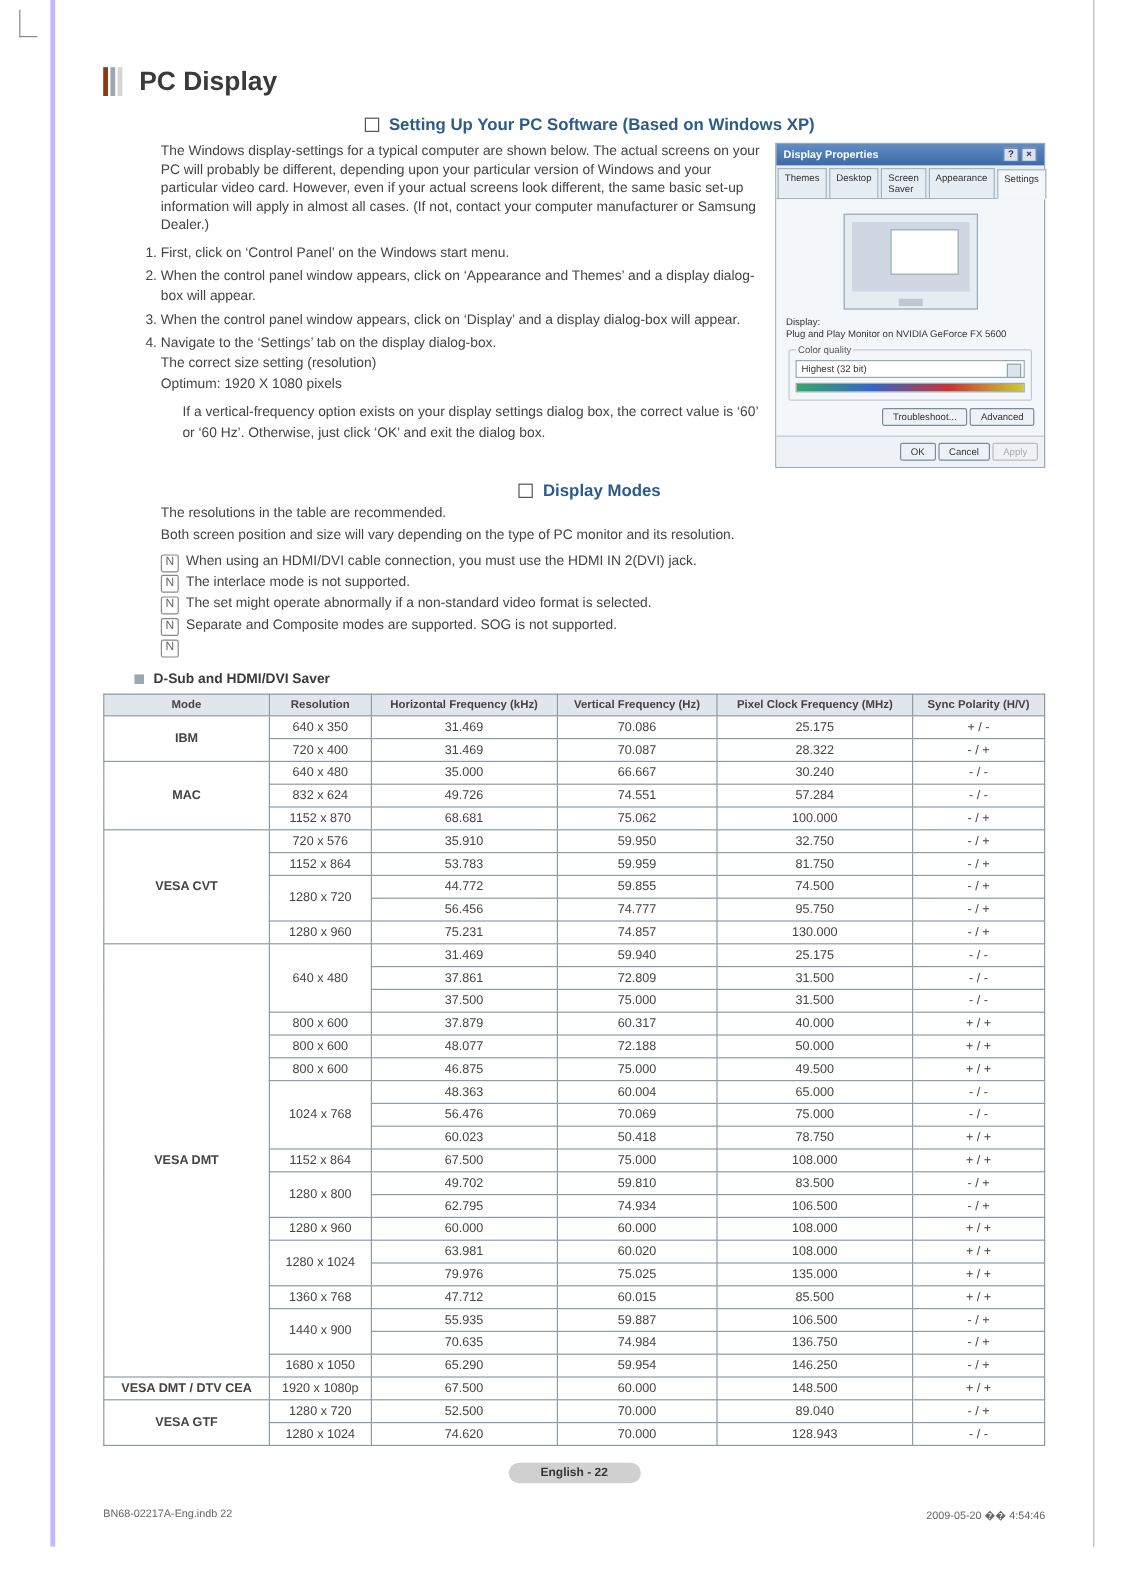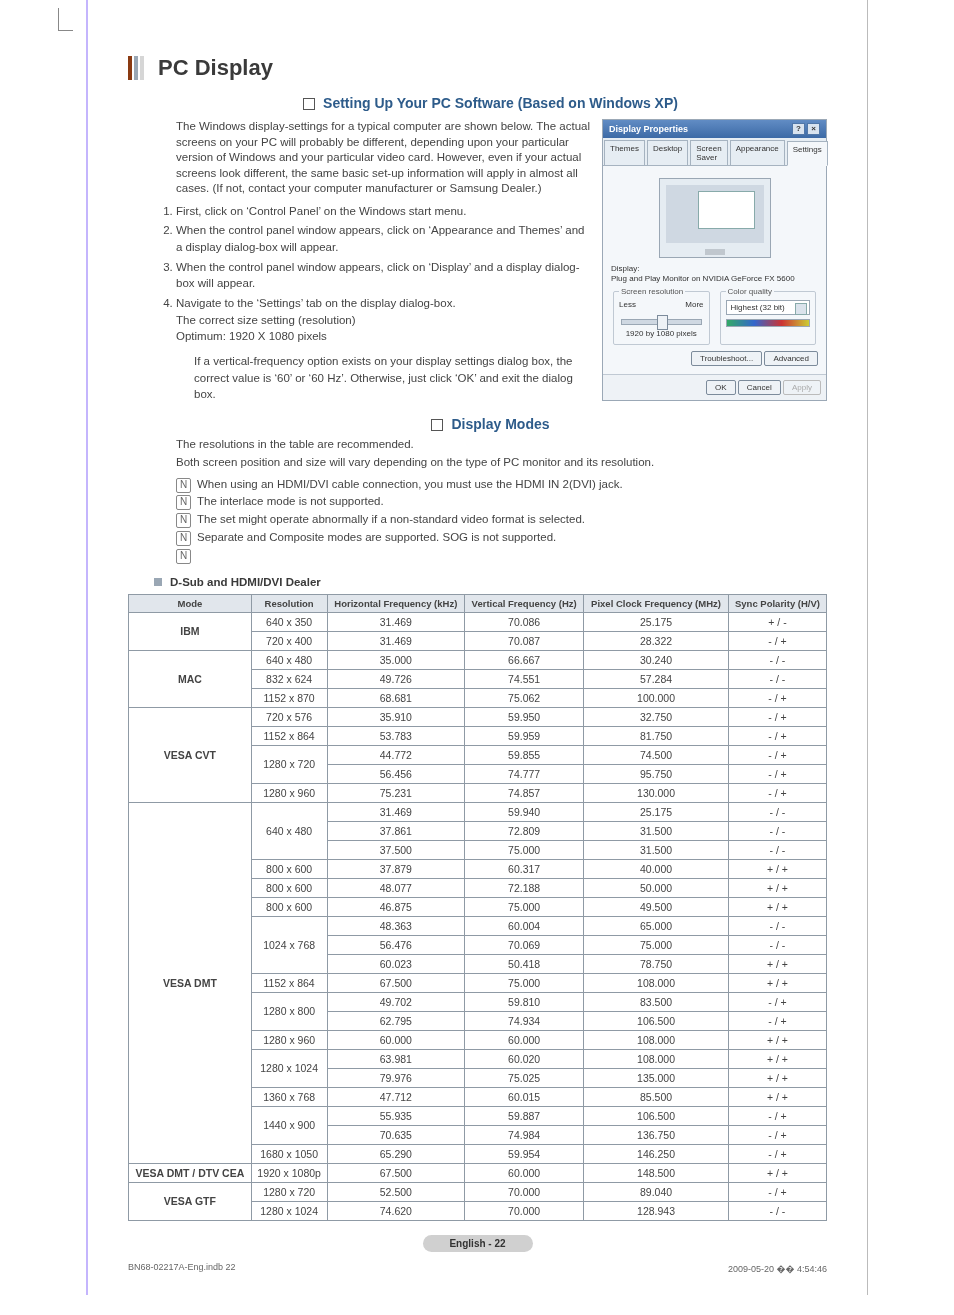--- a/index.html
+++ b/index.html
@@ -2,25 +2,25 @@
 <html><head>
 <meta charset="utf-8">
 <style>
   body{
     font-family:Arial,Helvetica,sans-serif;
     margin:0;
     background:#fff;
     color:#4a4a4a;
   }
   .sheet{
-    width:782px;
+    width:870px;
     margin:0 auto;
     padding:30px 40px 20px 40px;
     position:relative;
-    border-left:2px solid #c4b5fd;
+    border-left:4px solid #c4b5fd;
     border-right:1px solid #bbb;
     min-height:1260px;
     box-sizing:border-box;
   }
   .top-crop{
     position:absolute;
     top:8px;left:-30px;width:14px;height:22px;border-left:1px solid #888;border-bottom:1px solid #888;
   }
   .title-row{display:flex;align-items:center;margin-top:25px;}
   .title-bar{display:flex;margin-right:14px;}
@@ -84,21 +84,21 @@
   table.modes th, table.modes td{
     border:1px solid #8f9aa5;padding:3px 4px;text-align:center;
   }
   table.modes th{background:#e1e6ec;font-weight:bold;font-size:9.5px;}
   table.modes td.modecell{font-weight:bold;background:#fff;font-size:10.5px;}
   .page-pill{
     width:110px;margin:14px auto 0 auto;text-align:center;font-size:10px;font-weight:bold;color:#333;
     background:#d0d0d0;border-radius:9px;padding:3px 0;
   }
   .footer{
-    display:flex;justify-content:space-between;font-size:9px;color:#666;margin-top:10px;
+    display:flex;justify-content:space-between;font-size:9px;color:#666;margin-top:20px;
   }
 </style>
 </head>
 <body>
 
 <div class="sheet">
   <div class="top-crop"></div>
 
   <div class="title-row">
     <div class="title-bar">
@@ -150,31 +150,20 @@
           <div class="monitor">
             <div class="scr">
                 <div class="win"></div>
               </div>
             <div class="base"></div>
           </div>
           <div class="dlg-label">Display:</div>
           <div style="font-size:8px;">Plug and Play Monitor on NVIDIA GeForce FX 5600</div>
           <div class="two-fs">
             <fieldset class="fieldset">
-              <legend>Screen resolution</legend>
-              <div style="display:flex;justify-content:space-between;font-size:8px;">
-                <span>Less</span>
-                <span>More</span>
-              </div>
-              <div class="slider">
-                  <div class="thumb"></div>
-                </div>
-              <div style="text-align:center;font-size:8px;">1920 by 1080 pixels</div>
-            </fieldset>
-            <fieldset class="fieldset">
               <legend>Color quality</legend>
               <div class="drop">Highest (32 bit)</div>
               <div style="height:6px;margin-top:4px;background:linear-gradient(90deg,#3a6,#36c,#c33,#cc3);border:1px solid #9aa7b4;"></div>
             </fieldset>
           </div>
           <div class="dlg-actions">
             <span class="btn">Troubleshoot...</span>
             <span class="btn">Advanced</span>
           </div>
         </div>
@@ -212,21 +201,21 @@
         <div class="nicon">N</div>
         <div>Separate and Composite modes are supported. SOG is not supported.</div>
       </div>
       <div class="nrow">
         <div class="nicon">N</div>
       </div>
     </div>
 
   <div class="sq-note-row">
     <div class="sq-grey"></div>
-    <p class="tbl-title">D-Sub and HDMI/DVI Dealer</p>
+    <p class="tbl-title">D-Sub and HDMI/DVI Saver</p>
   </div>
 
   <table class="modes" id="modes-table">
     <thead>
         <tr id="modes-head">
           <th>Mode</th>
           <th>Resolution</th>
           <th>Horizontal Frequency (kHz)</th>
           <th>Vertical Frequency (Hz)</th>
           <th>Pixel Clock Frequency (MHz)</th>

